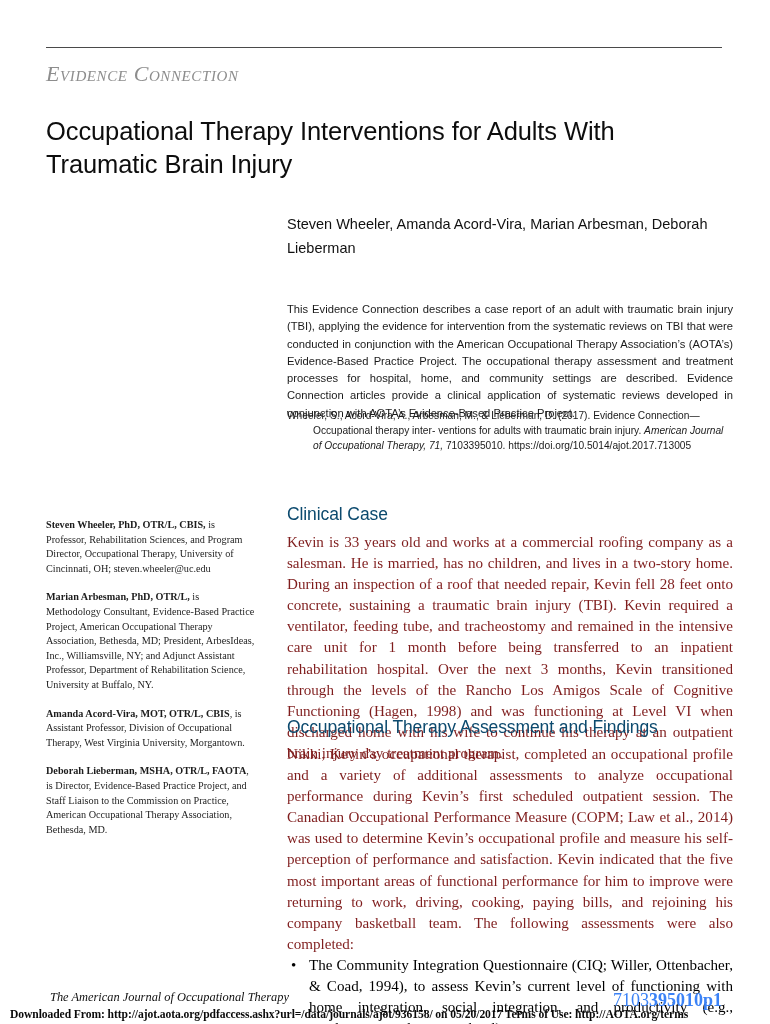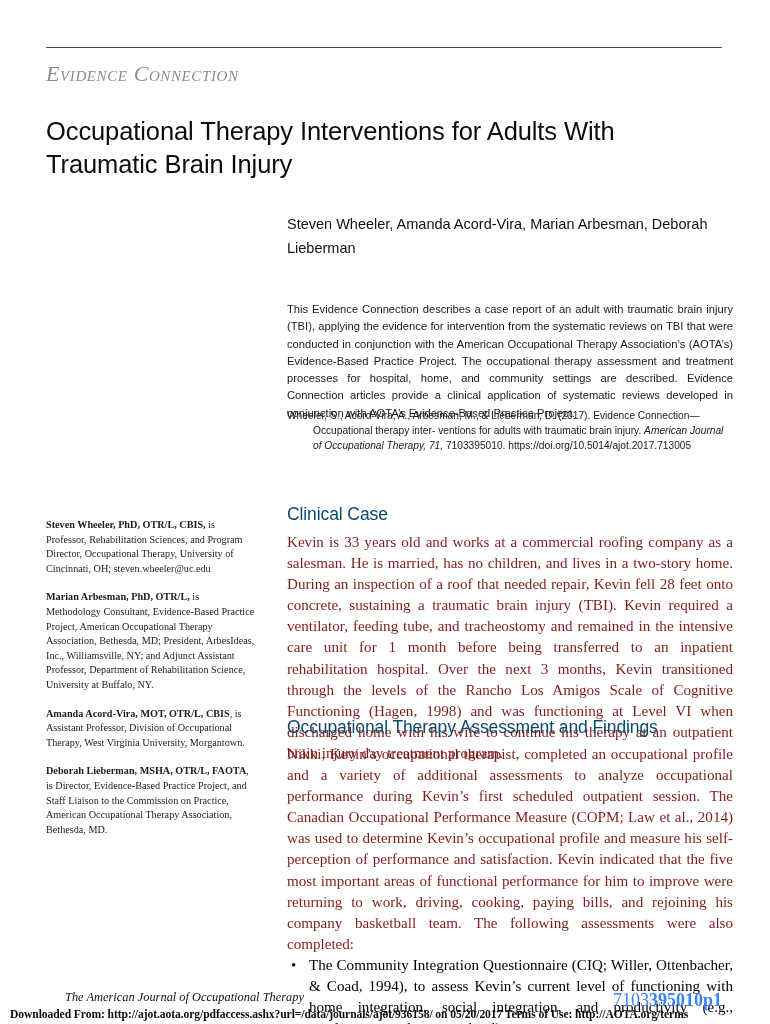--- a/index.html
+++ b/index.html
@@ -145,21 +145,20 @@
   
   .footer-journal {
     position: absolute;
     left: 50px;
     top: 990px;
     font-family: "Liberation Serif", serif;
     font-style: italic;
     font-size: 12.4px;
     color: #111111;
     white-space: nowrap;
-    margin-left: 15px;
   }
   .footer-page {
     position: absolute;
     right: 48px;
     top: 990px;
     font-family: Liberation Serif, serif;
     font-size: 18px;
     color: #3b82f6;
     white-space: nowrap;
   }

